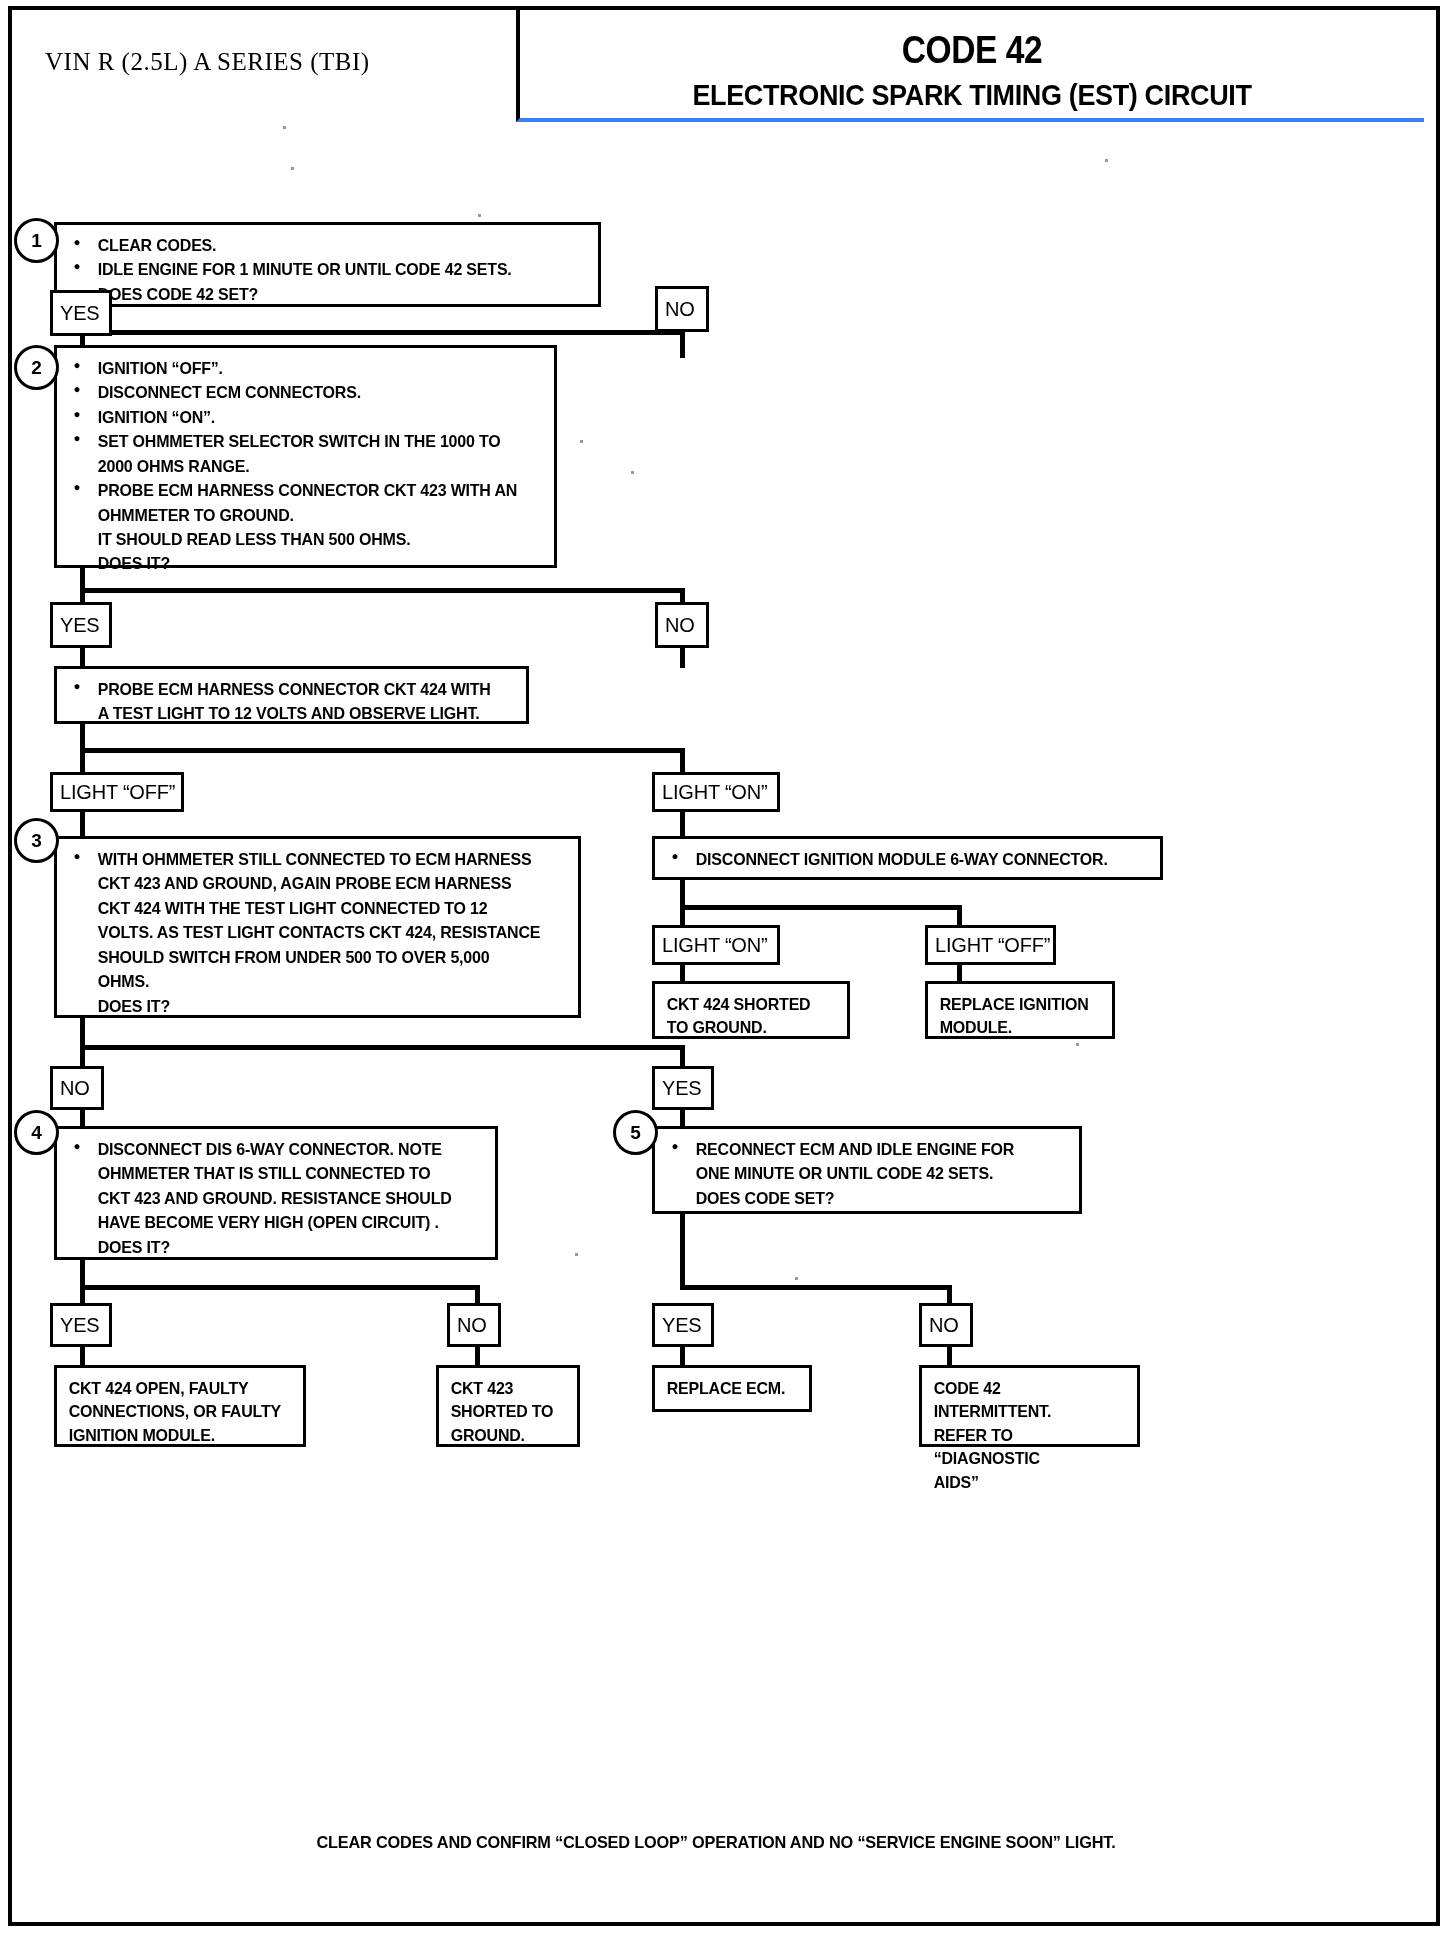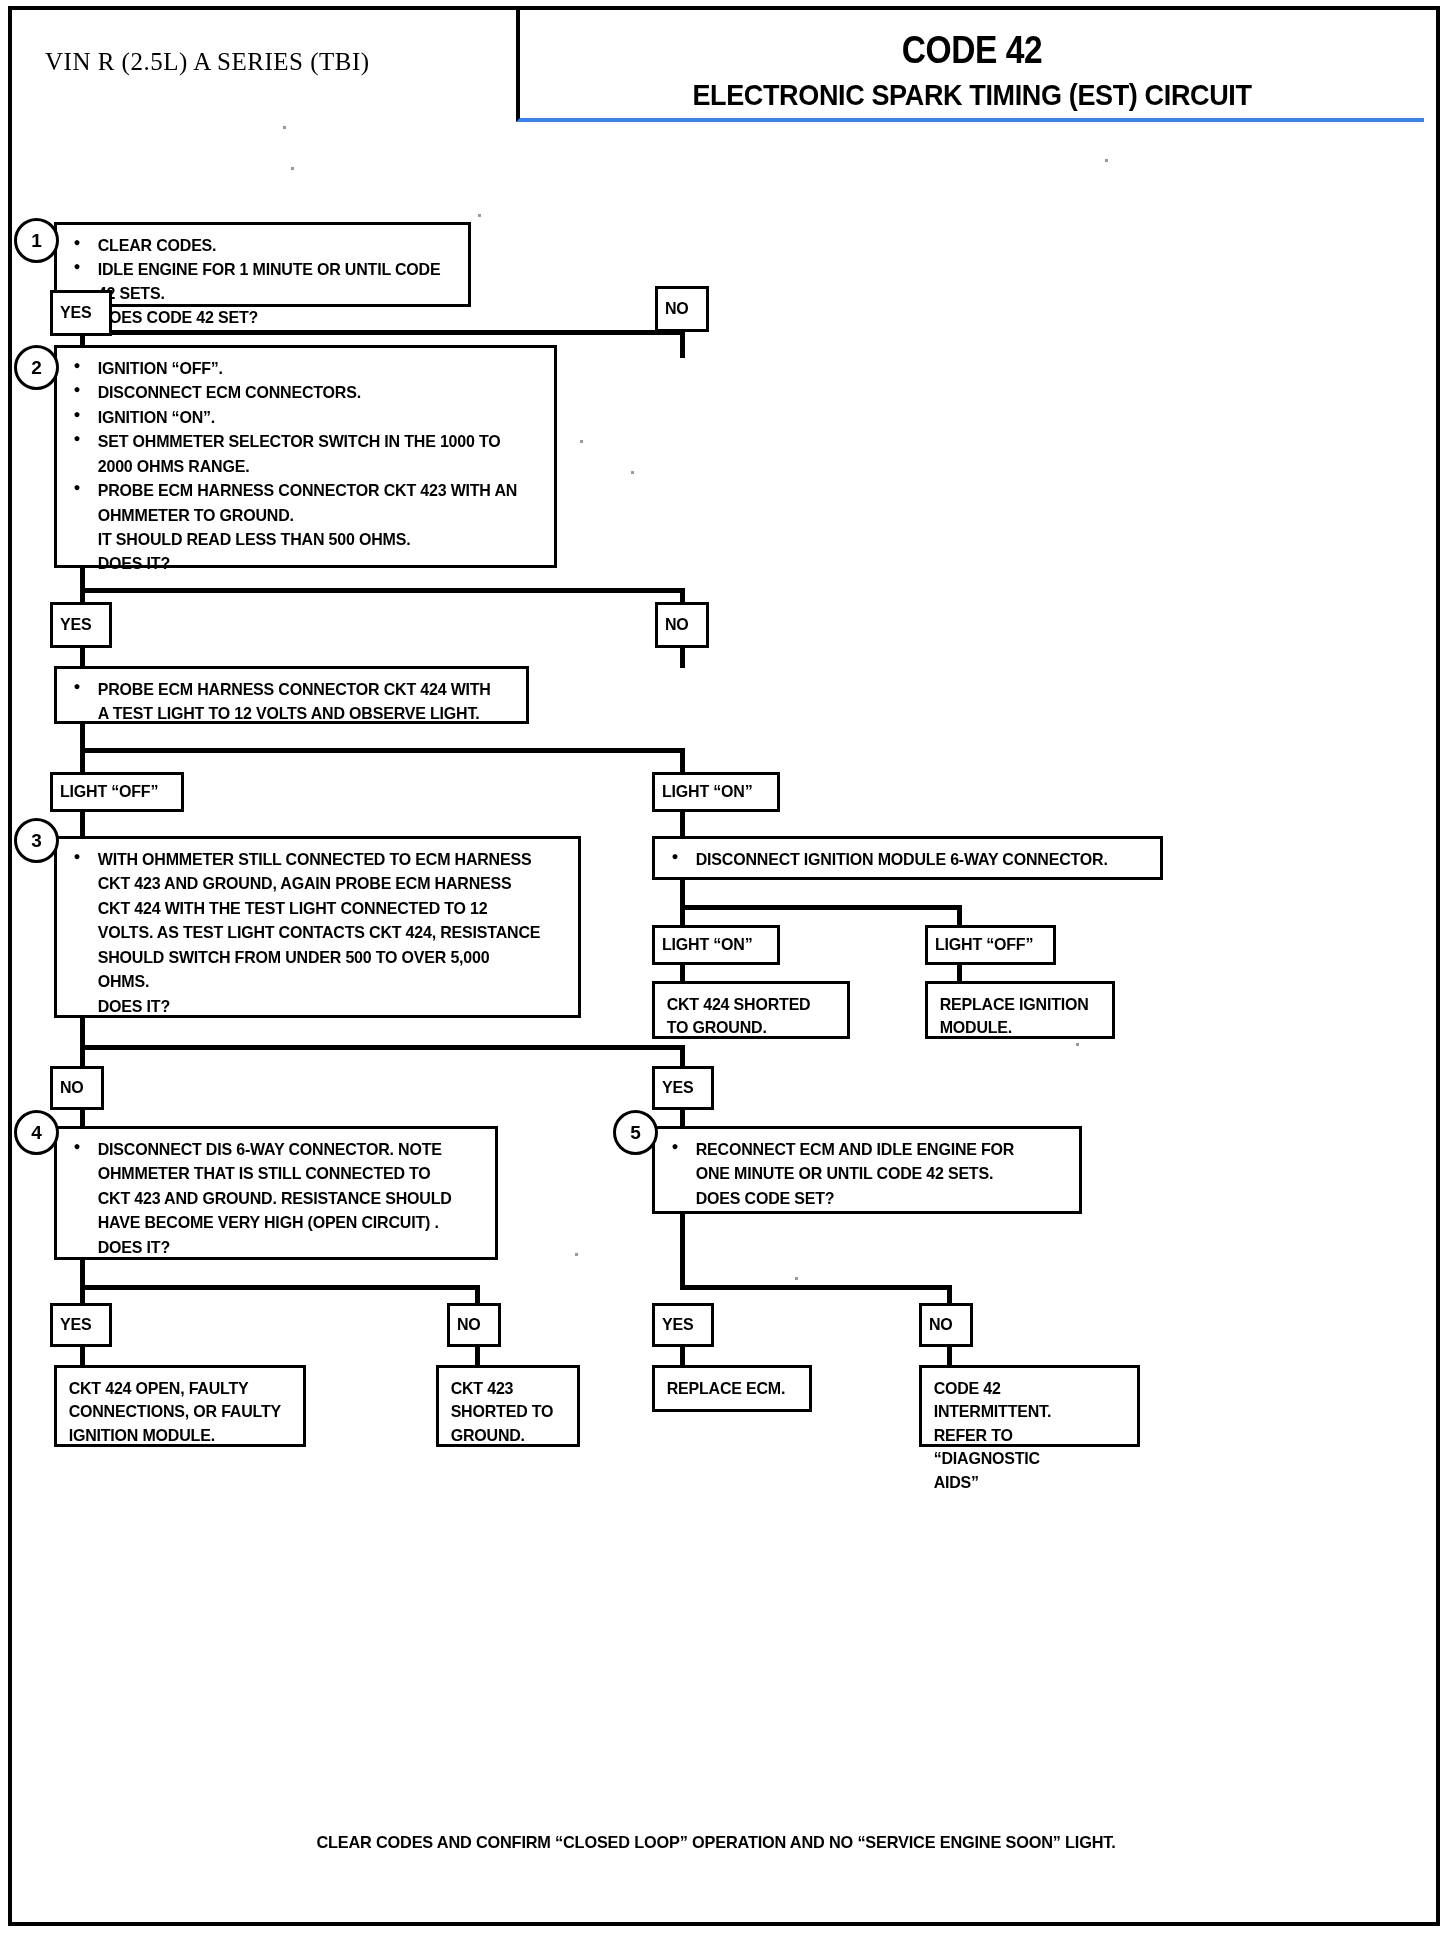--- a/index.html
+++ b/index.html
@@ -9,21 +9,21 @@
 
   .hdr-left{position:absolute;left:12px;top:10px;width:508px;height:112px;border-right:4px solid #000;box-sizing:border-box;}
   .hdr-left span{position:absolute;left:22px;top:38px;font-family:"Liberation Serif",serif;font-size:25px;letter-spacing:.5px;color:#000;white-space:nowrap;margin-left:11px;}
   .hdr-right{position:absolute;left:516px;top:10px;width:908px;height:112px;border-left:4px solid #000;border-bottom:4px solid #3b82f6;box-sizing:border-box;}
   .hdr-code{position:absolute;width:100%;top:18px;text-align:center;font-size:39px;font-weight:bold;letter-spacing:-0.5px;color:#000;transform:scaleX(.86);}
   .hdr-sub{position:absolute;width:100%;top:68px;text-align:center;font-size:30px;font-weight:bold;letter-spacing:-0.4px;color:#000;transform:scaleX(.9);}
 
   .box{position:absolute;border:3px solid #000;background:#fff;box-sizing:border-box;}
   .box .txt{position:absolute;left:0;top:0;padding:9px 10px 6px 12px;font-size:16.5px;font-weight:bold;line-height:1.42;letter-spacing:-0.2px;color:#000;transform:scaleX(.97);transform-origin:left top;}
   .lbl{position:absolute;border:3px solid #000;background:#fff;box-sizing:border-box;display:flex;align-items:center;justify-content:flex-start;}
-  .lbl span{font-size:16px;font-weight:bold;letter-spacing:-0.2px;padding-left:7px;color:#000;white-space:nowrap;}
+  .lbl span{font-size:20px;font-weight:normal;letter-spacing:-0.2px;padding-left:7px;color:#000;white-space:nowrap;}
   .res .txt{font-size:16.5px;}
 
   .bullets{list-style:none;margin:0;padding:0;}
   .bullets li{position:relative;padding-left:30px;margin:0 0 1px 0;}
   .bullets li:before{content:"\25CF";position:absolute;left:5px;top:-1px;font-size:12px;line-height:1.5;}
   .bullets li.cont{padding-left:30px;}
   .bullets li.cont:before{content:"";}
 
   .circ{position:absolute;width:39px;height:39px;border:3px solid #000;border-radius:50%;background:#fff;display:flex;align-items:center;justify-content:center;font-size:19px;font-weight:bold;color:#000;z-index:5;}
 
@@ -53,21 +53,21 @@
 
   <div class="hdr-left">
     <span>VIN  R  (2.5L)  A  SERIES  (TBI)</span>
   </div>
   <div class="hdr-right">
     <div class="hdr-code">CODE 42</div>
     <div class="hdr-sub">ELECTRONIC SPARK TIMING (EST) CIRCUIT</div>
   </div>
 
   <div class="circ" style="left:14px;top:218px;">1</div>
-  <div class="box" style="left:54px;top:222px;width:417px;height:85px;">
+  <div class="box" style="left:54px;top:222px;width:547px;height:85px;">
     <div class="txt">
       <ul class="bullets">
         <li>CLEAR CODES.</li>
         <li>IDLE ENGINE FOR 1 MINUTE OR UNTIL CODE 42 SETS.</li>
         <li class="cont">DOES CODE 42 SET?</li>
       </ul>
     </div>
   </div>
 
   <div class="ln vl" style="left:80px;top:307px;height:27px;"></div>

